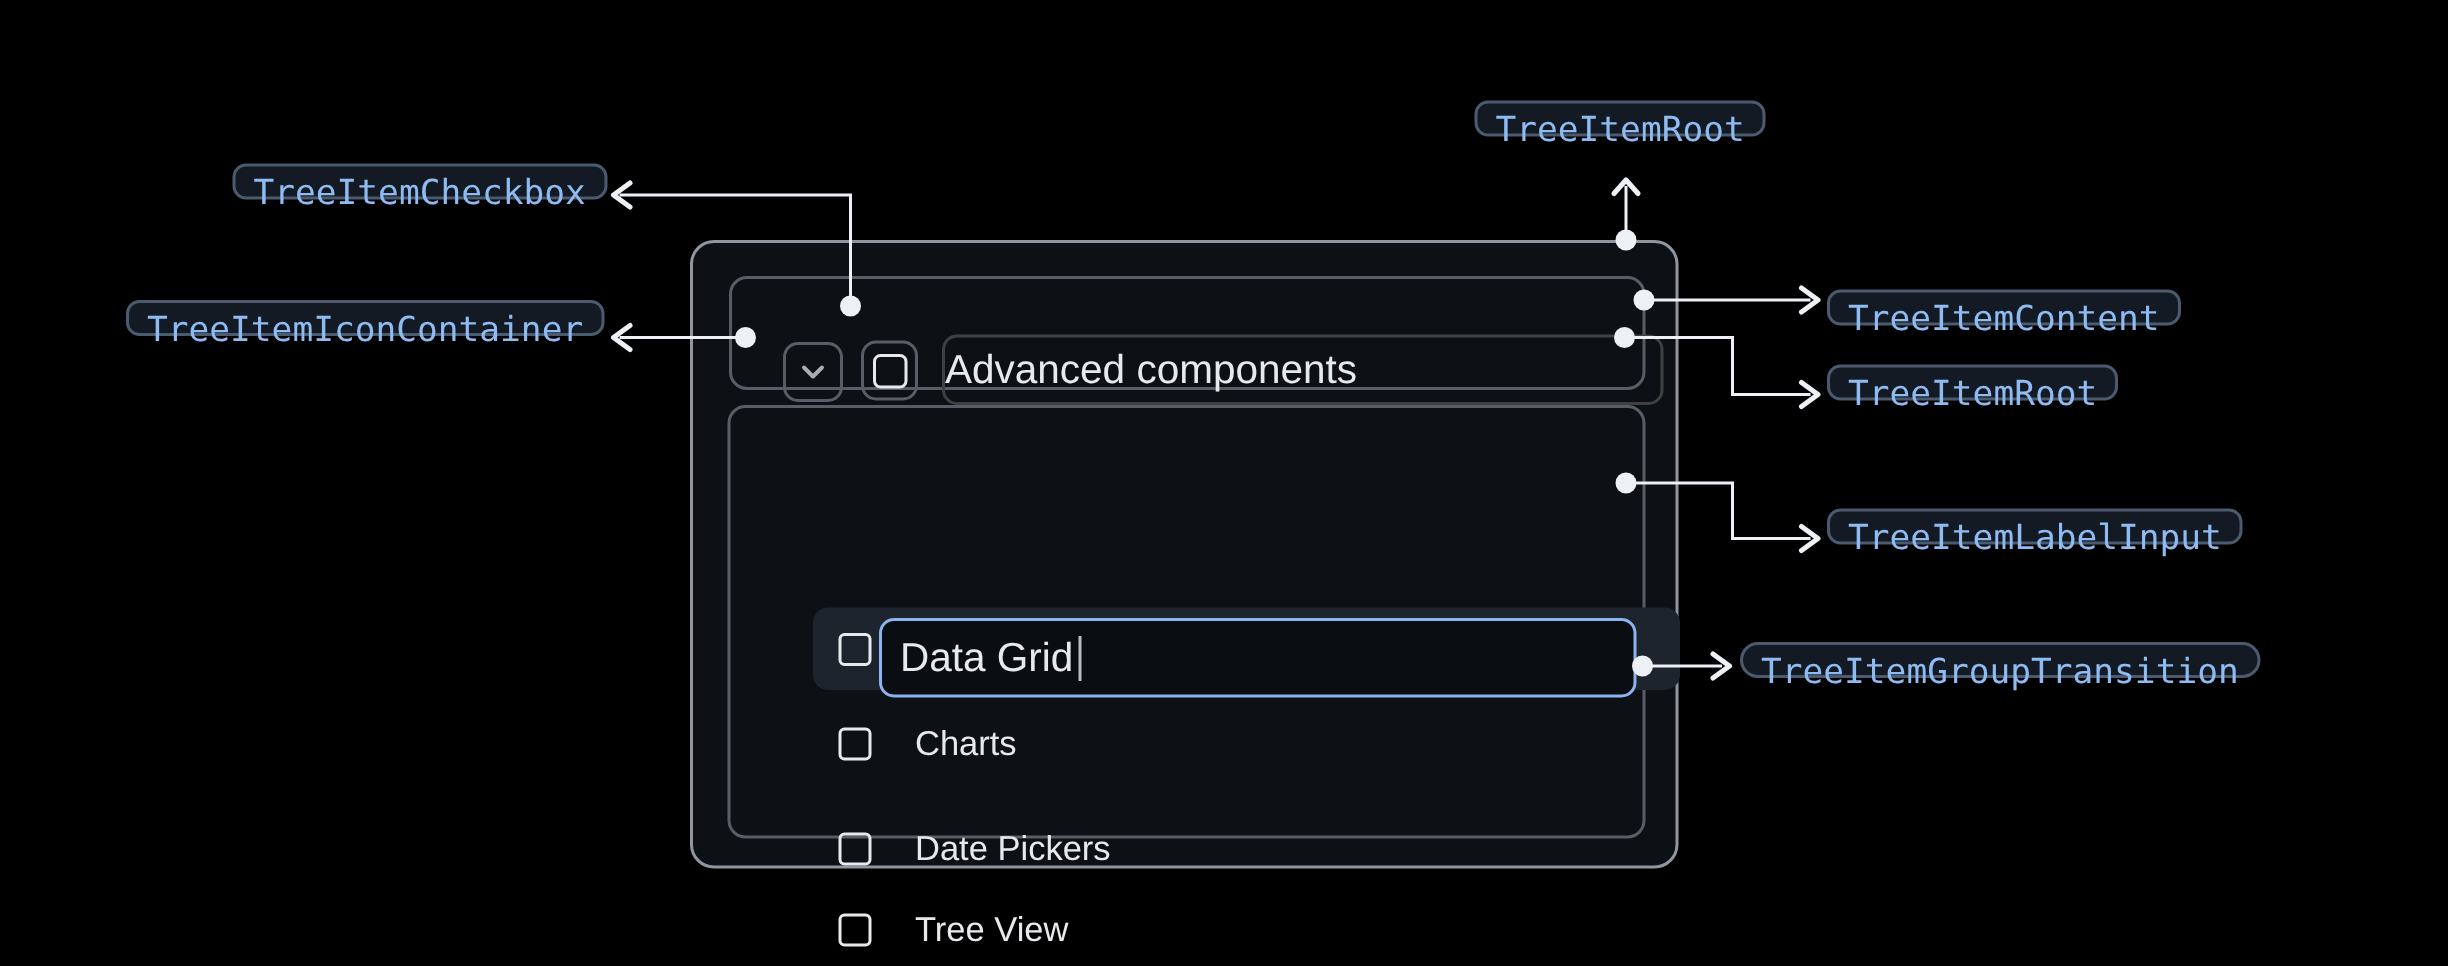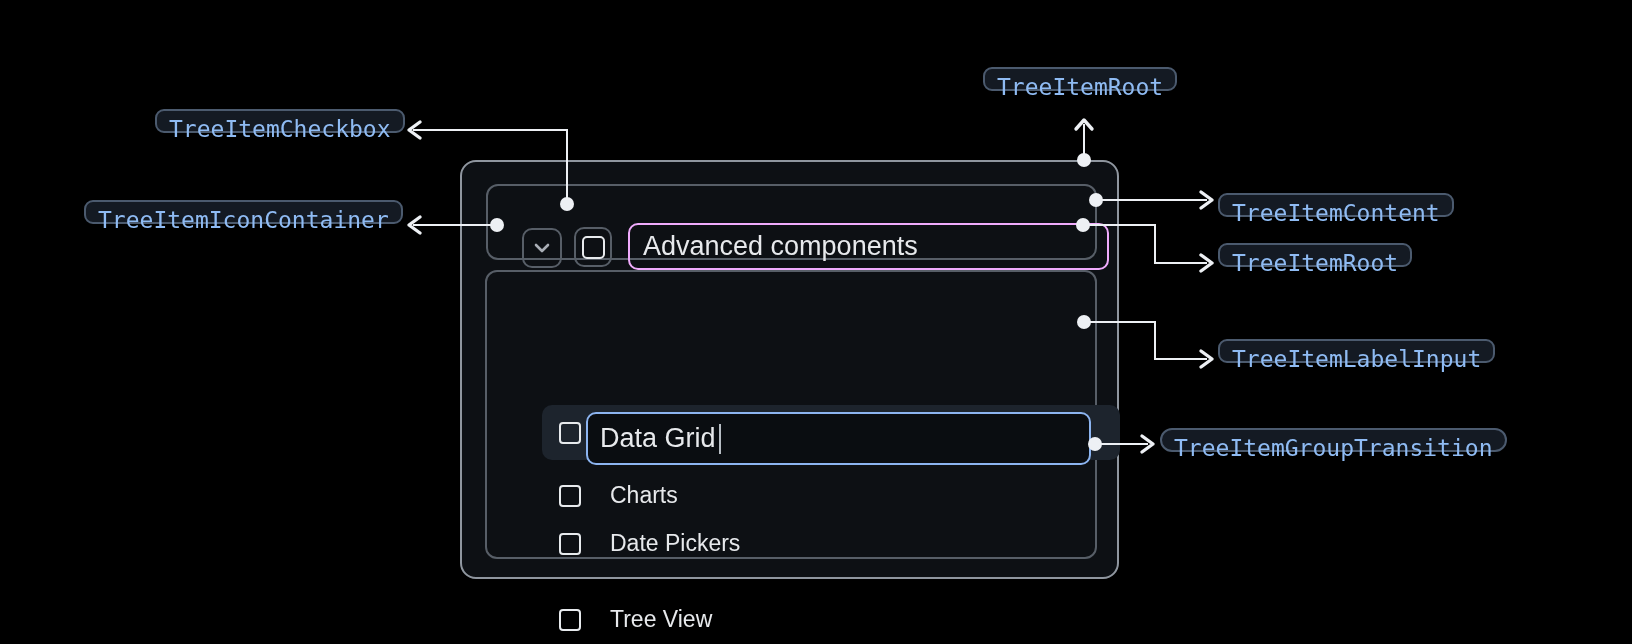--- a/index.html
+++ b/index.html
@@ -39,39 +39,39 @@
   #header-checkbox-container{
     position:absolute;left:86px;top:41px;width:38px;height:40px;
     border:2px solid #575e67;border-radius:10px;
     display:flex;align-items:center;justify-content:center;
   }
   .checkbox-square{
     width:23px;height:23px;border:2.5px solid #e7eaed;border-radius:5px;background:transparent;
   }
   #header-label-box{
     position:absolute;left:140px;top:37px;width:481px;height:47px;
-    border:2px solid #f0abfc;border-radius:10px;
-    display:flex;align-items:center;padding-left:13px;
+    border:2px solid #404040;border-radius:10px;
+    display:flex;align-items:center;
     font-size:27px;color:#e7e9ec;
   }
   #group-box{
     position:absolute;left:23px;top:108px;width:612px;height:289px;
     border:2px solid #575e67;border-radius:12px;
   }
   .tree-row{
     position:absolute;left:55px;width:578px;height:55px;
     display:flex;align-items:center;border-radius:10px;
   }
   .tree-row .checkbox-small{
     width:22px;height:22px;border:2.5px solid #e7eaed;border-radius:4px;margin-left:17px;flex:none;
   }
   .tree-row .row-label{margin-left:29px;font-size:23px;color:#e7e9ec;}
   #row-editing{top:133px;background:#1d242d;}
   #row-charts{top:196px;}
-  #row-datepickers{top:244px;text-align:right;}
+  #row-datepickers{top:266px;text-align:right;}
   #row-treeview{top:320px;}
   #label-input{
     position:absolute;left:44px;top:7px;width:505px;height:53px;
     background:#0a0d11;border:2px solid #8cb4f0;border-radius:10px;
     display:flex;align-items:center;padding-left:12px;font-size:27px;color:#e7e9ec;
   }
   #text-cursor{width:2.5px;height:30px;background:#b7bdc4;margin-left:3px;flex:none;}
   
   #connectors{position:absolute;left:0;top:0;width:1632px;height:644px;pointer-events:none;}
   #connectors path{stroke:#edf0f4;stroke-width:2;fill:none;}

